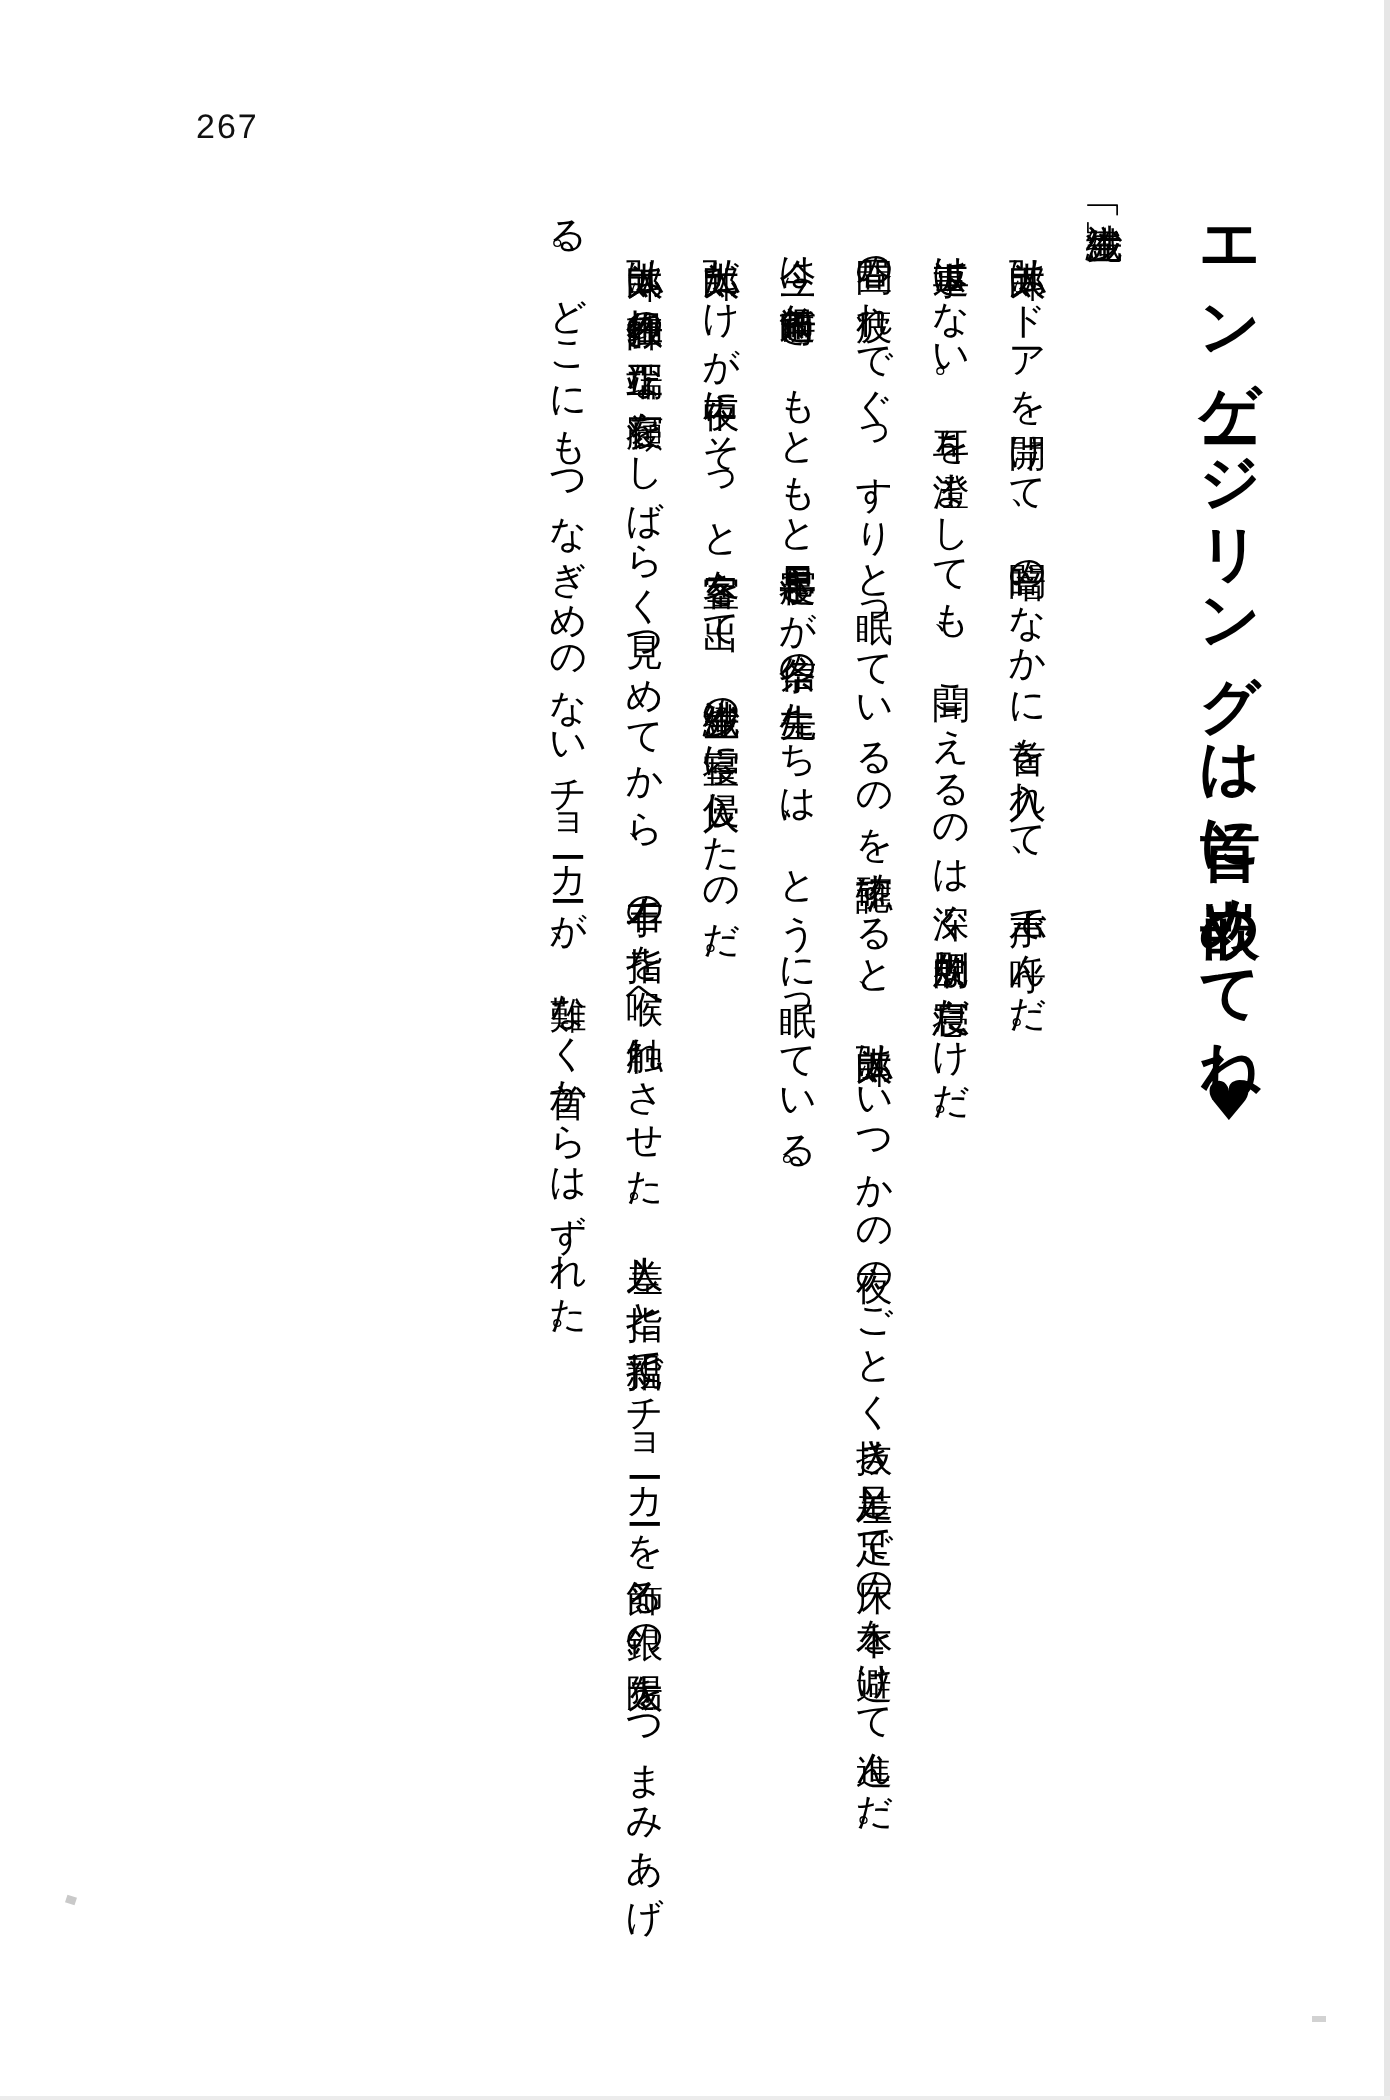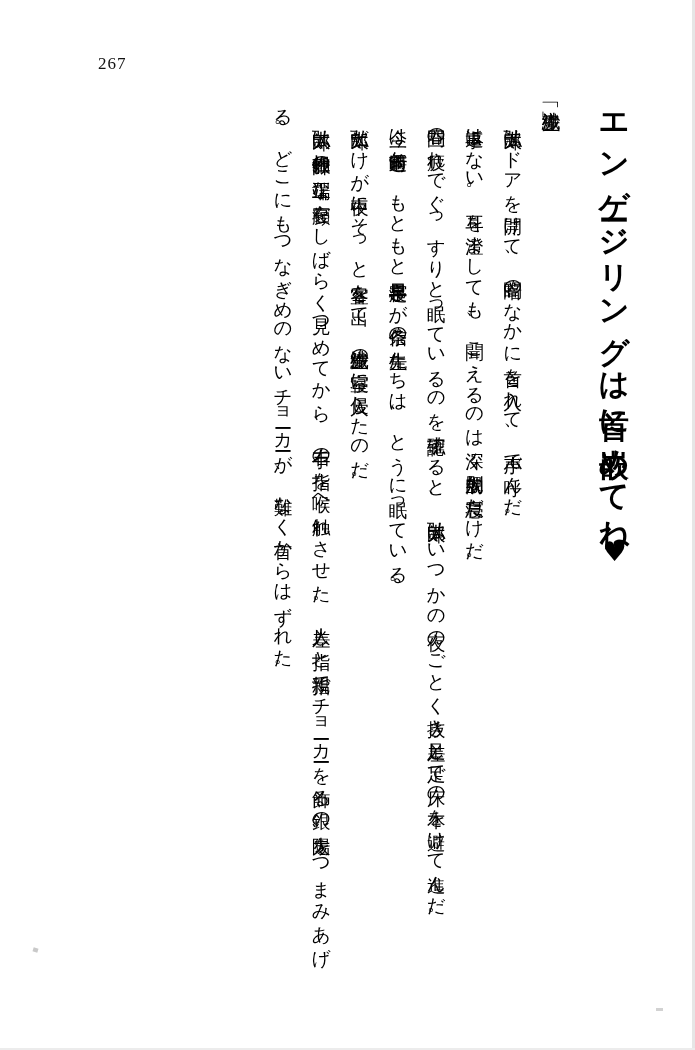--- a/index.html
+++ b/index.html
@@ -25,21 +25,21 @@
     background: #fff;
   }
 
   
   .page-number {
     position: absolute;
     left: 98px;
     top: 54px;
     font-size: 17px;
     letter-spacing: 1px;
-    font-family: Liberation Serif, serif;
+    font-family: Liberation Sans, sans-serif;
     color: #111;
   }
 
   
   .vertical-body {
     position: absolute;
     right: 62px;
     top: 96px;
     width: 520px;
     height: 860px;

